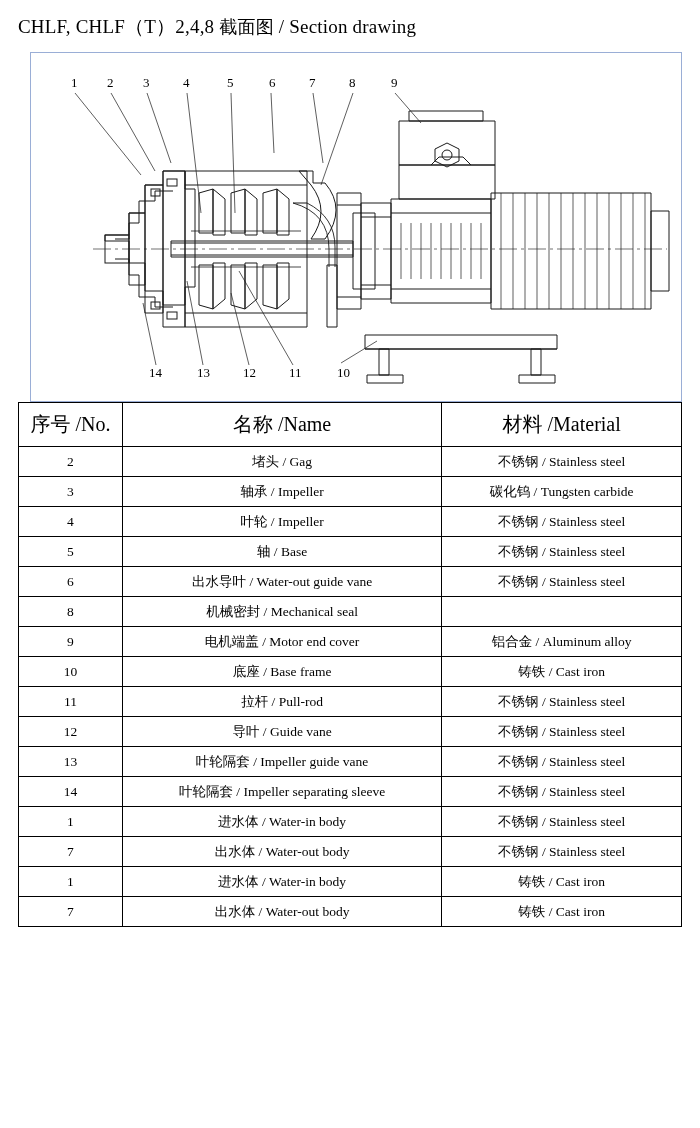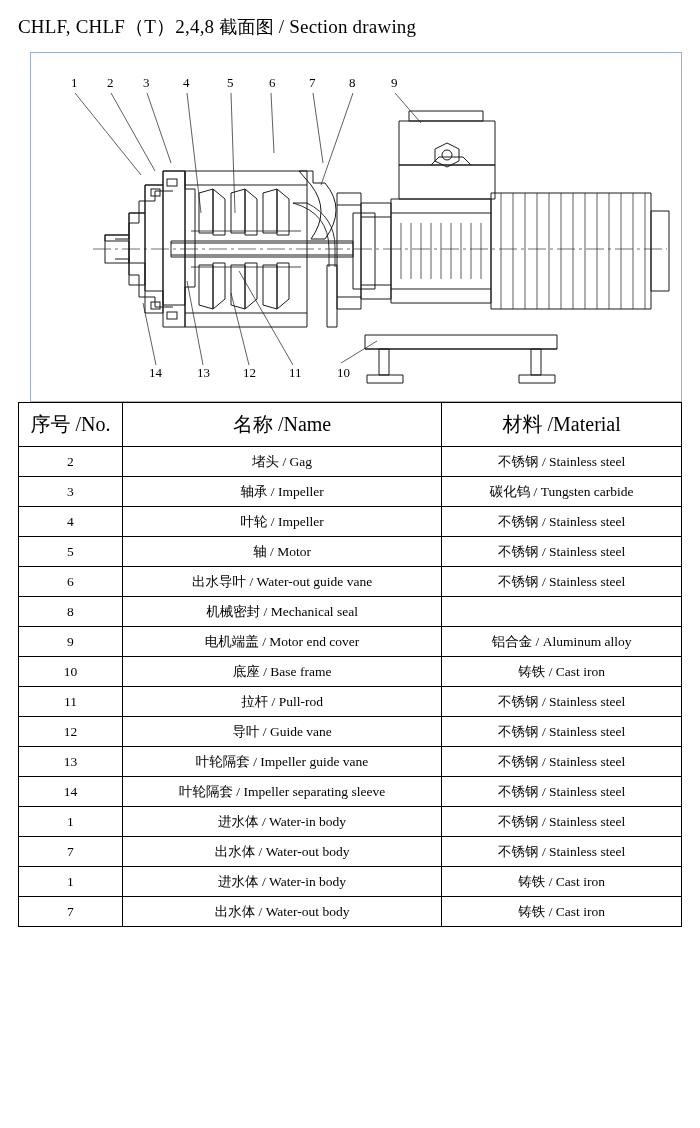--- a/index.html
+++ b/index.html
@@ -250,21 +250,21 @@
         <td class="name-cell"><span class="cn">轴承</span> <span>/ Impeller</span></td>
         <td><span class="cn">碳化钨</span> <span>/ Tungsten carbide</span></td>
       </tr>
       <tr>
         <td>4</td>
         <td class="name-cell"><span class="cn">叶轮</span> <span>/ Impeller</span></td>
         <td><span class="cn">不锈钢</span> <span>/ Stainless steel</span></td>
       </tr>
       <tr>
         <td>5</td>
-        <td class="name-cell"><span class="cn">轴</span> <span>/ Motor</span></td>
+        <td class="name-cell"><span class="cn">轴</span> <span>/ Base</span></td>
         <td><span class="cn">不锈钢</span> <span>/ Stainless steel</span></td>
       </tr>
       <tr>
         <td>6</td>
         <td class="name-cell"><span class="cn">出水导叶</span> <span>/ Water-out guide vane</span></td>
         <td><span class="cn">不锈钢</span> <span>/ Stainless steel</span></td>
       </tr>
       <tr>
         <td>8</td>
         <td class="name-cell"><span class="cn">机械密封</span> <span>/ Mechanical seal</span></td>

